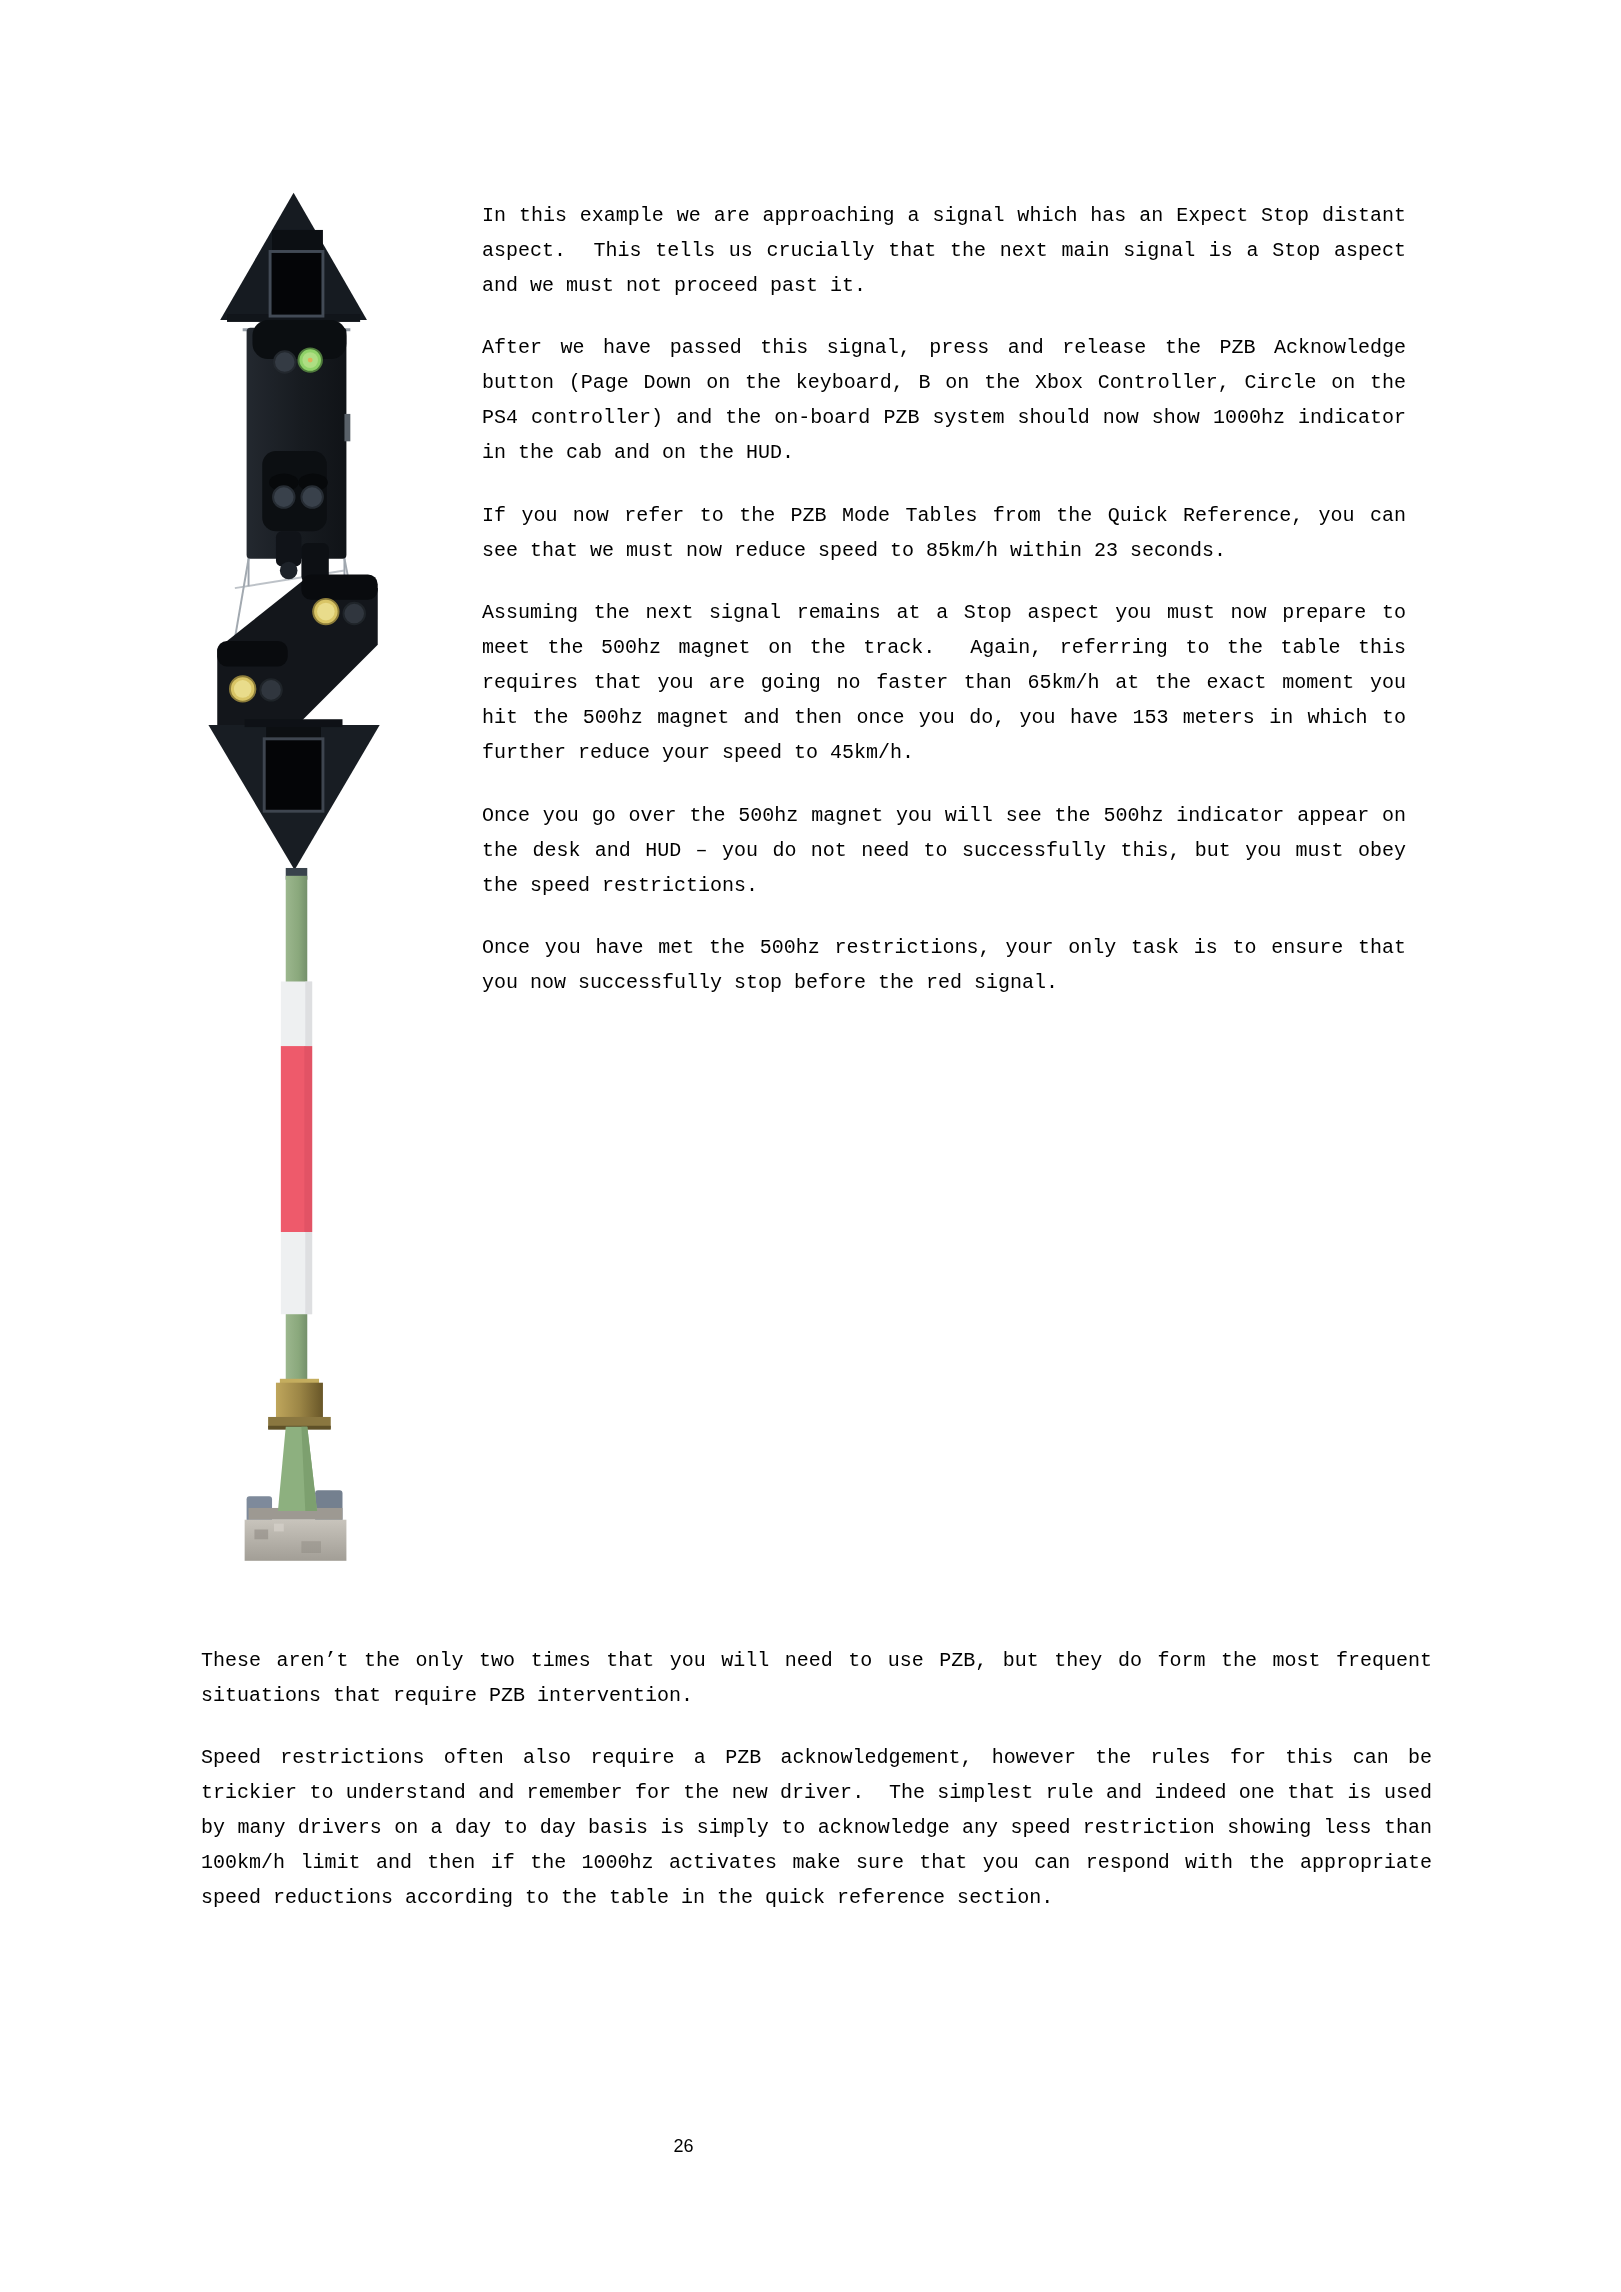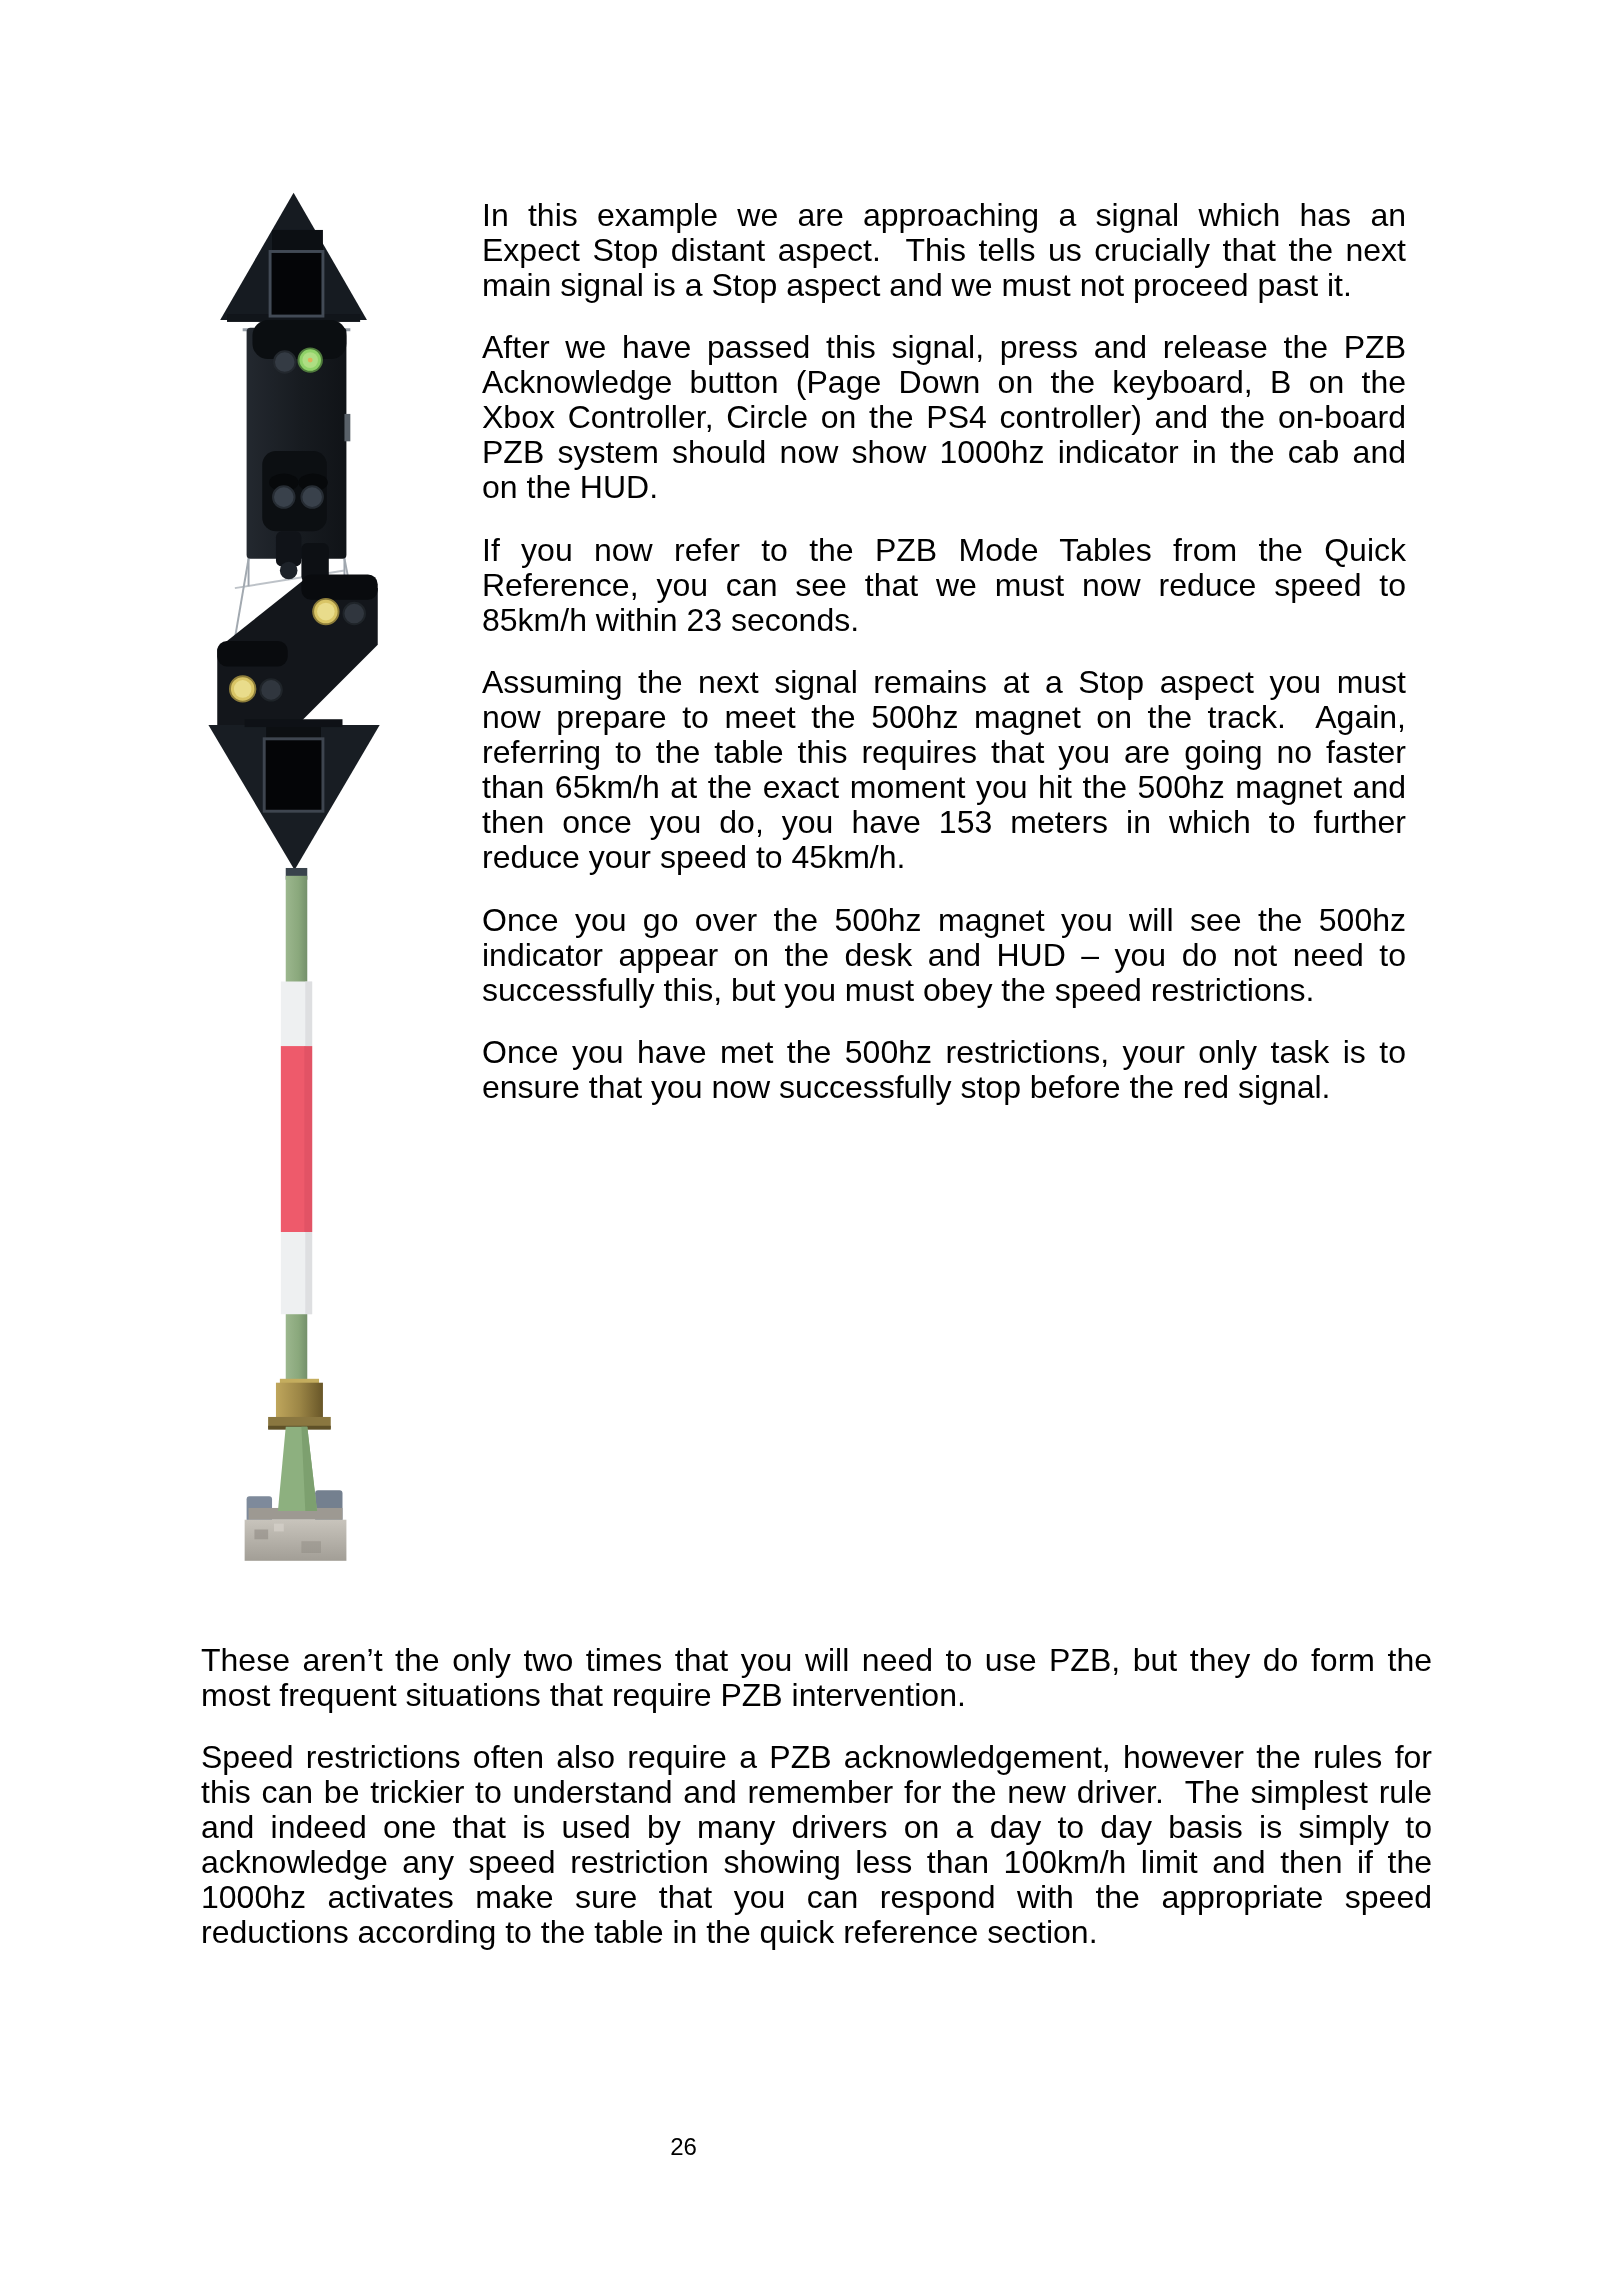--- a/index.html
+++ b/index.html
@@ -13,30 +13,31 @@
   }
   .text-column {
     position:absolute;
     left:482px; top:198px; width:924px;
   }
   .bottom-block {
     position:absolute;
     left:201px; top:1643px; width:1231px;
   }
   p.body-text {
-    font-size:32px;
+    font-size:20px;
     line-height:35px;
     text-align:justify;
     margin:0 0 27.4px 0;
     white-space:pre-wrap;
+    font-family:Liberation Mono, monospace;
   }
   .page-number {
     position:absolute;
     left:0; top:2129px; width:1367px;
-    font-size:24px; line-height:35px;
+    font-size:18px; line-height:35px;
     text-align:center;
   }
   figure.signal-figure {
     position:absolute;
     left:137px; top:127px; width:274px; height:1480px;
     margin:0; padding:0;
   }
   figure.signal-figure svg { display:block; width:274px; height:1480px; }
 </style>
 </head>

